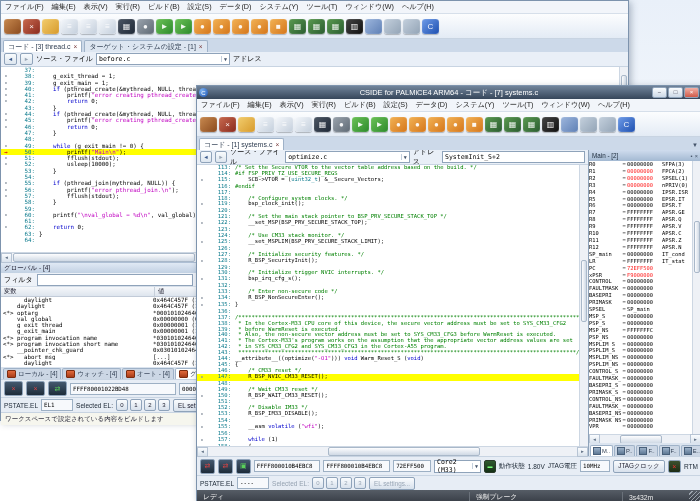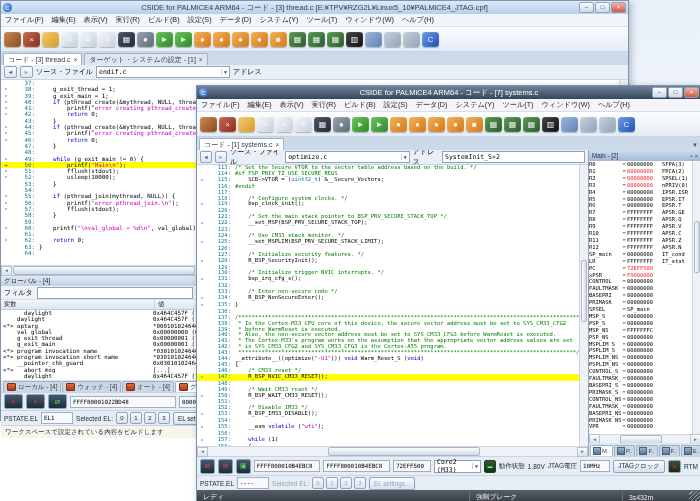--- a/index.html
+++ b/index.html
@@ -117,29 +117,20 @@
         background:repeating-linear-gradient(135deg,transparent 0 2px,#9aa2ab 2px 3px)}
   .greenmon{width:13px;height:11px;border:1px solid #2a3a2a;border-radius:2px;background:linear-gradient(#2f5a2f,#153015);
             display:flex;align-items:center;justify-content:center;color:#7f7;font-size:5px}
 </style>
 </head>
 <body>
 
 <div class="stage">
 
   <div class="win" style="left:0;top:0;width:627px;height:419px">
-    <div class="titlebar">
-      <span class="appico">C</span>
-      <span>CSIDE for PALMiCE4 ARM64 - コード - [3] thread.c  [E:¥TPV¥RZG2L¥Linux5_10¥PALMiCE4_JTAG.cpf]</span>
-      <span class="winbtns">
-        <span class="wbtn">−</span>
-        <span class="wbtn">□</span>
-        <span class="wbtn close">×</span>
-      </span>
-    </div>
     <div class="menubar" id="bg-menu">
         <div class="mitem">ファイル(F)</div>
         <div class="mitem">編集(E)</div>
         <div class="mitem">表示(V)</div>
         <div class="mitem">実行(R)</div>
         <div class="mitem">ビルド(B)</div>
         <div class="mitem">設定(S)</div>
         <div class="mitem">データ(D)</div>
         <div class="mitem">システム(Y)</div>
         <div class="mitem">ツール(T)</div>
@@ -179,21 +170,21 @@
         <div class="tab">
           <span>ターゲット・システムの設定 - [1]</span>
           <span class="tabx">×</span>
         </div>
       </div>
     <div class="srcbar">
       <span class="navbtn">◄</span>
       <span class="navbtn dis">►</span>
       <span>ソース・ファイル</span>
       <span class="combo" style="width:128px">
-        <span>endif.c</span>
+        <span>before.c</span>
           <span class="arr">▼</span>
       </span>
       <span>アドレス</span>
     </div>
     <div class="codewrap bgcode" id="bg-code" style="height:185px">
       <div class="vscroll">
           <div class="vthumb" style="top:8px;height:40px"></div>
         </div>
     <div class="crow"><span class="cmark"></span><span class="clnum">37:</span></div>
         <div class="crow"><span class="cmark"><span class="dot">▪</span></span><span class="clnum">38:</span><span class="cp">    g_exit_thread = 1;</span></div>

